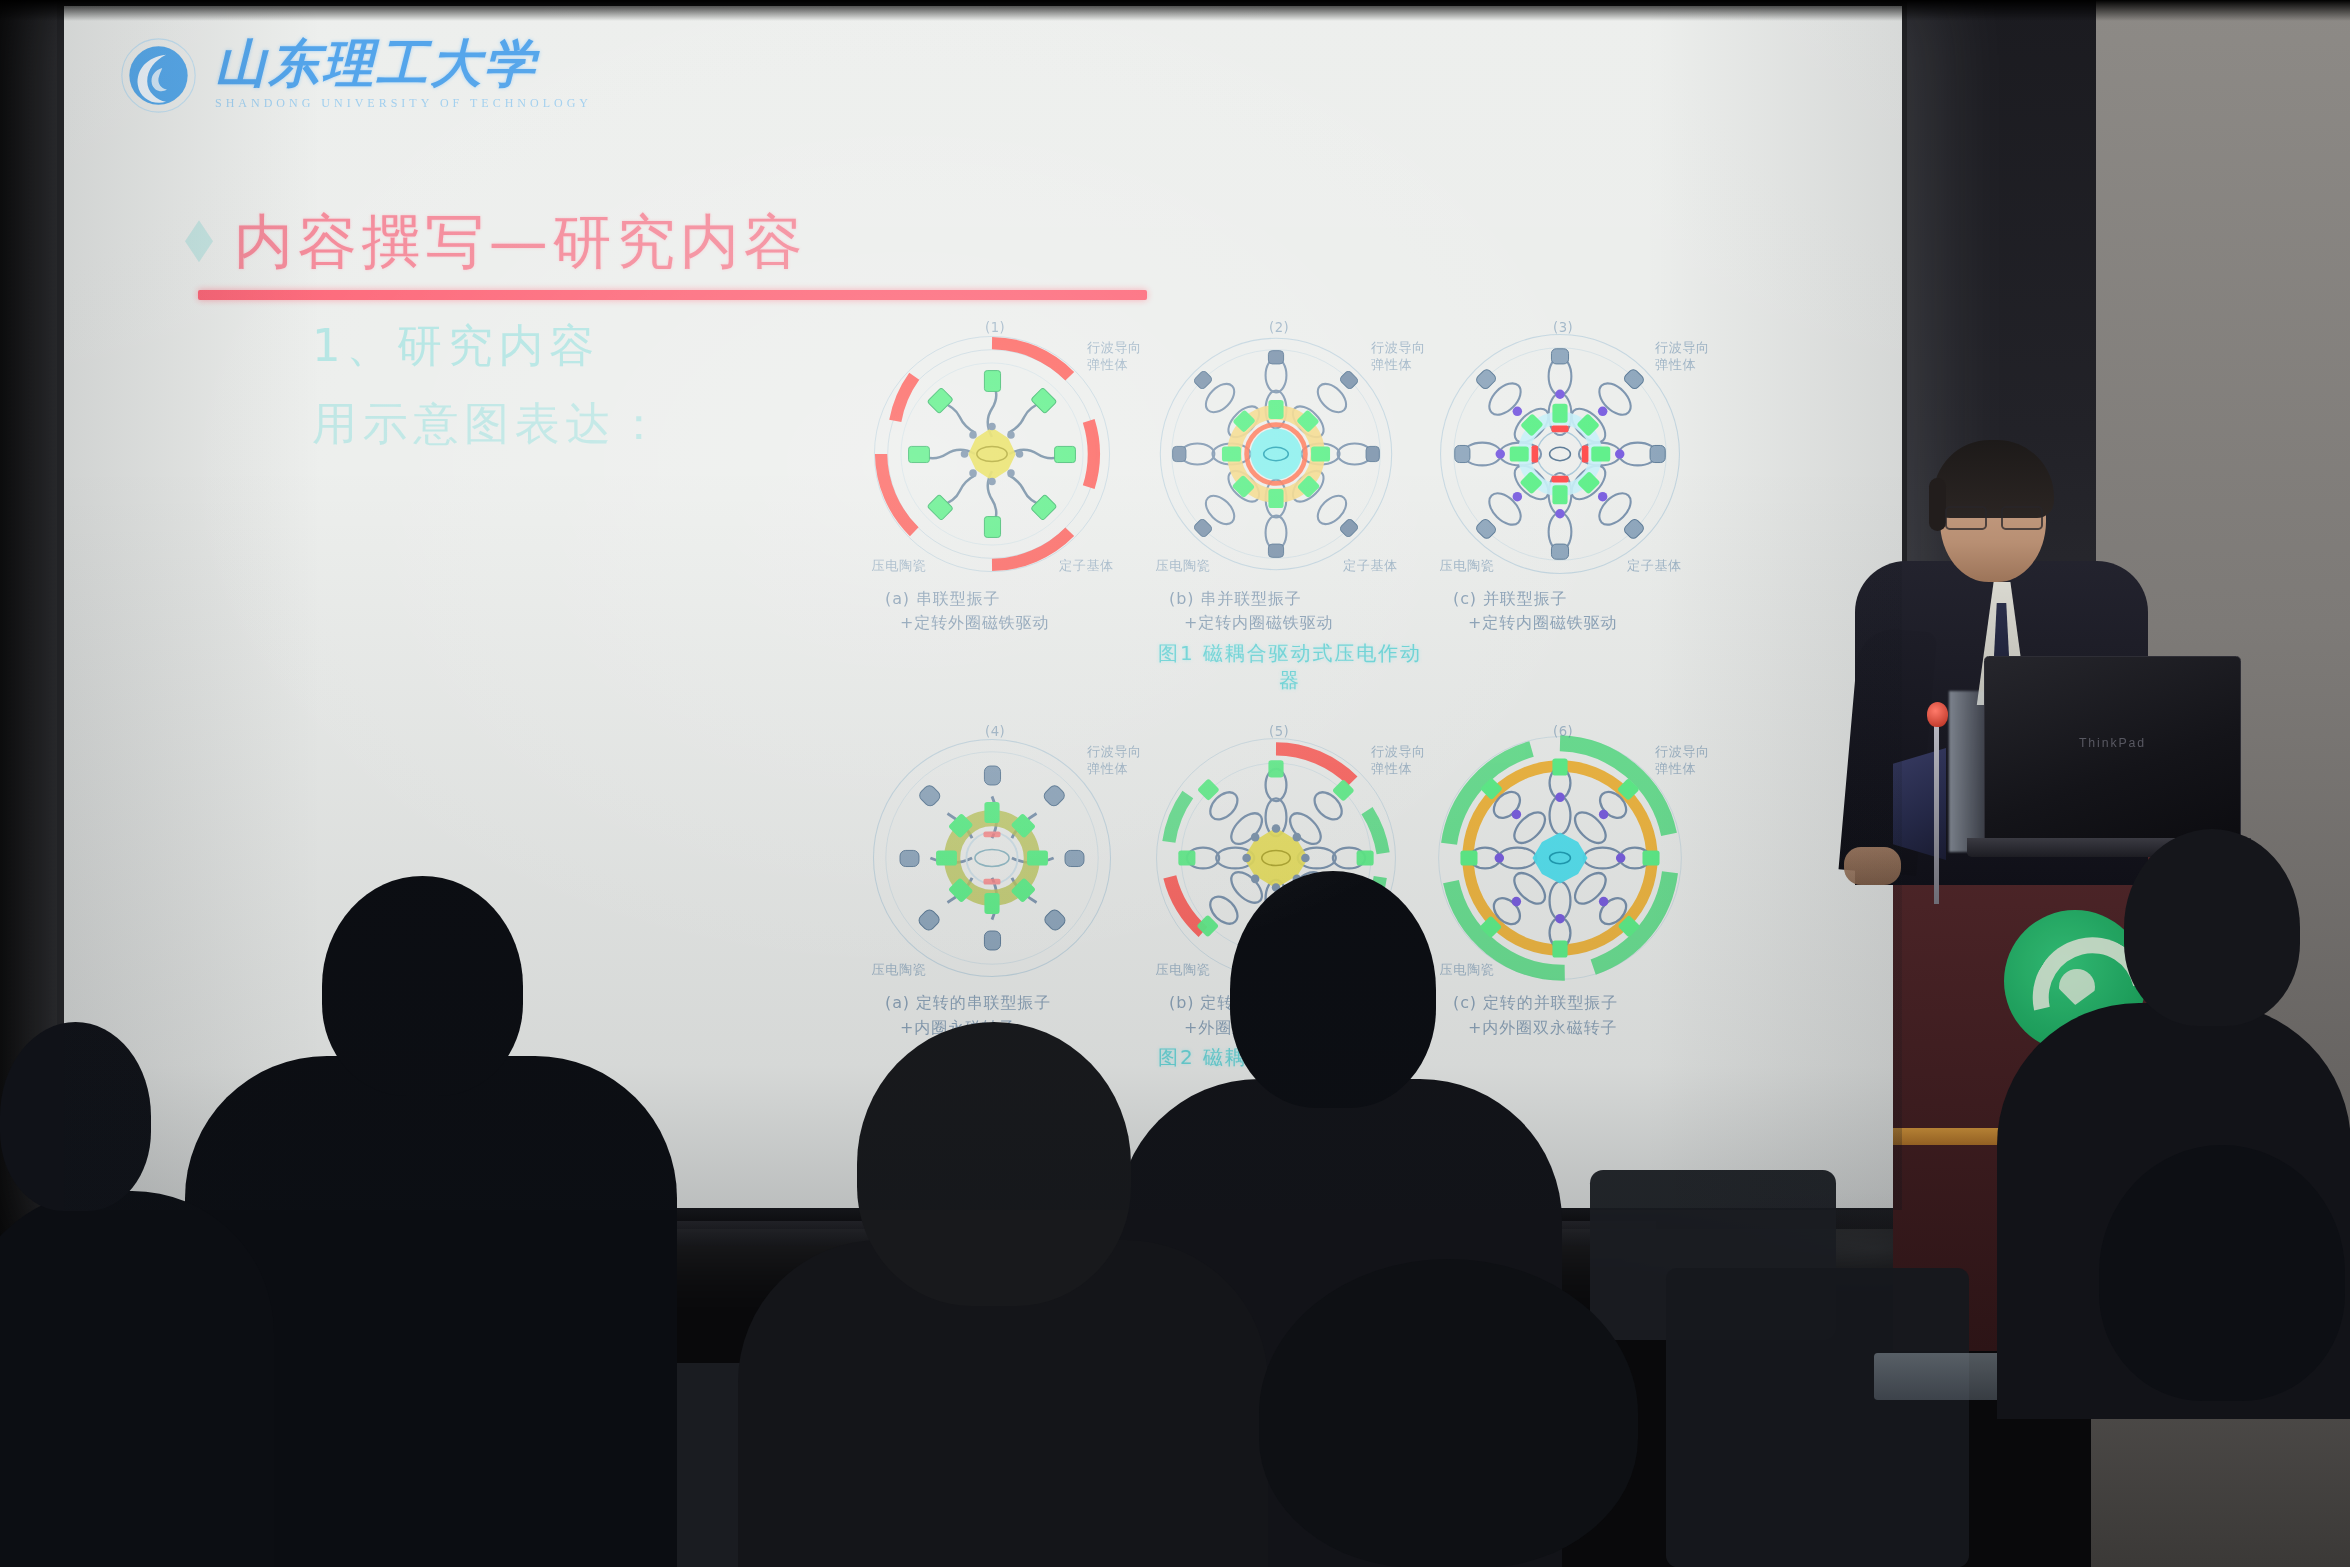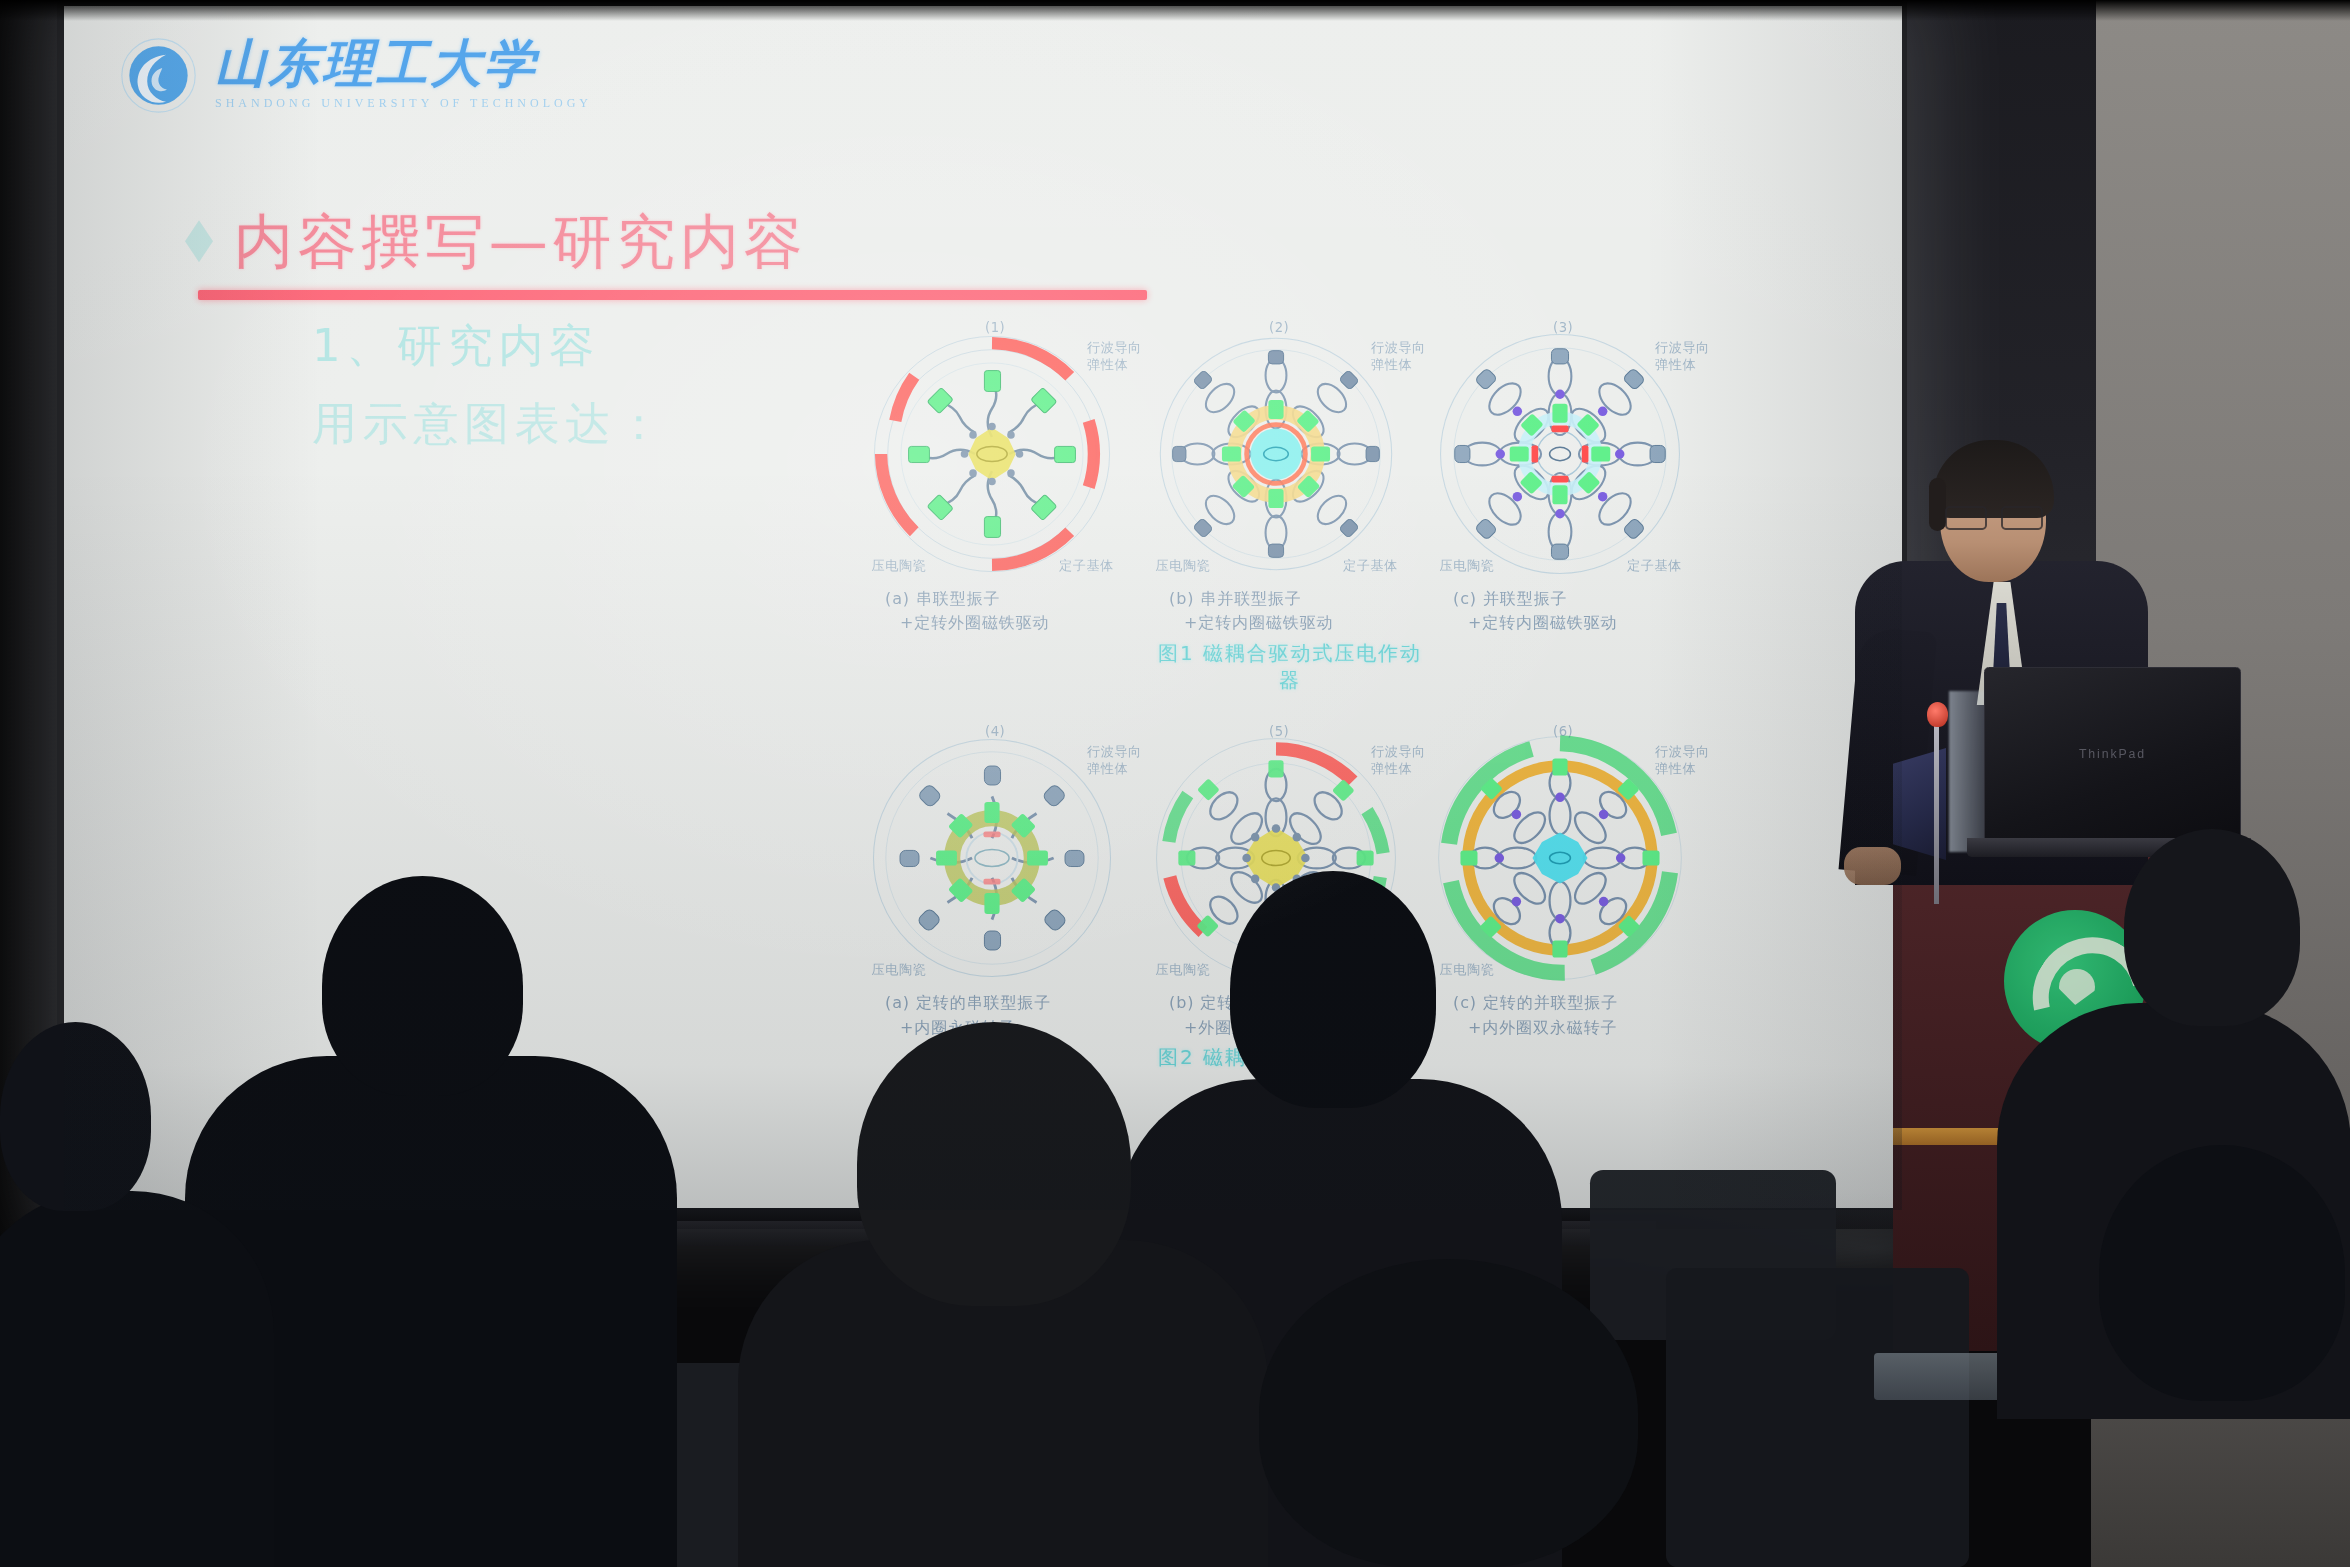--- a/index.html
+++ b/index.html
@@ -156,21 +156,20 @@
   .podium-base-strip {
     position:absolute; left:1893px; top:1128px; width:333px; height:17px;
     background:linear-gradient(180deg,#d39a3a 0%, #a97124 100%); opacity:0.8;
   }
 
   .laptop-lid {
     position:absolute; left:1984px; top:656px; width:257px; height:186px;
     background:linear-gradient(160deg,#26262c 0%, #141419 60%, #0c0c10 100%);
     border-radius:4.7px 4.7px 1.9px 1.9px;
     border:1.9px solid #2e2e36;
-    margin-top:11px;
   }
   .laptop-brand {
     position:absolute; left:50%; top:79px; transform:translateX(-50%);
     font-size:12.3px; color:#6d6d78; letter-spacing:1.9px; opacity:0.75;
   }
   .laptop-base {
     position:absolute; left:1967px; top:838px; width:284px; height:19px;
     background:linear-gradient(180deg,#3a3a42 0%, #1d1d23 100%);
     border-radius:0 0 4.7px 4.7px;
   }

